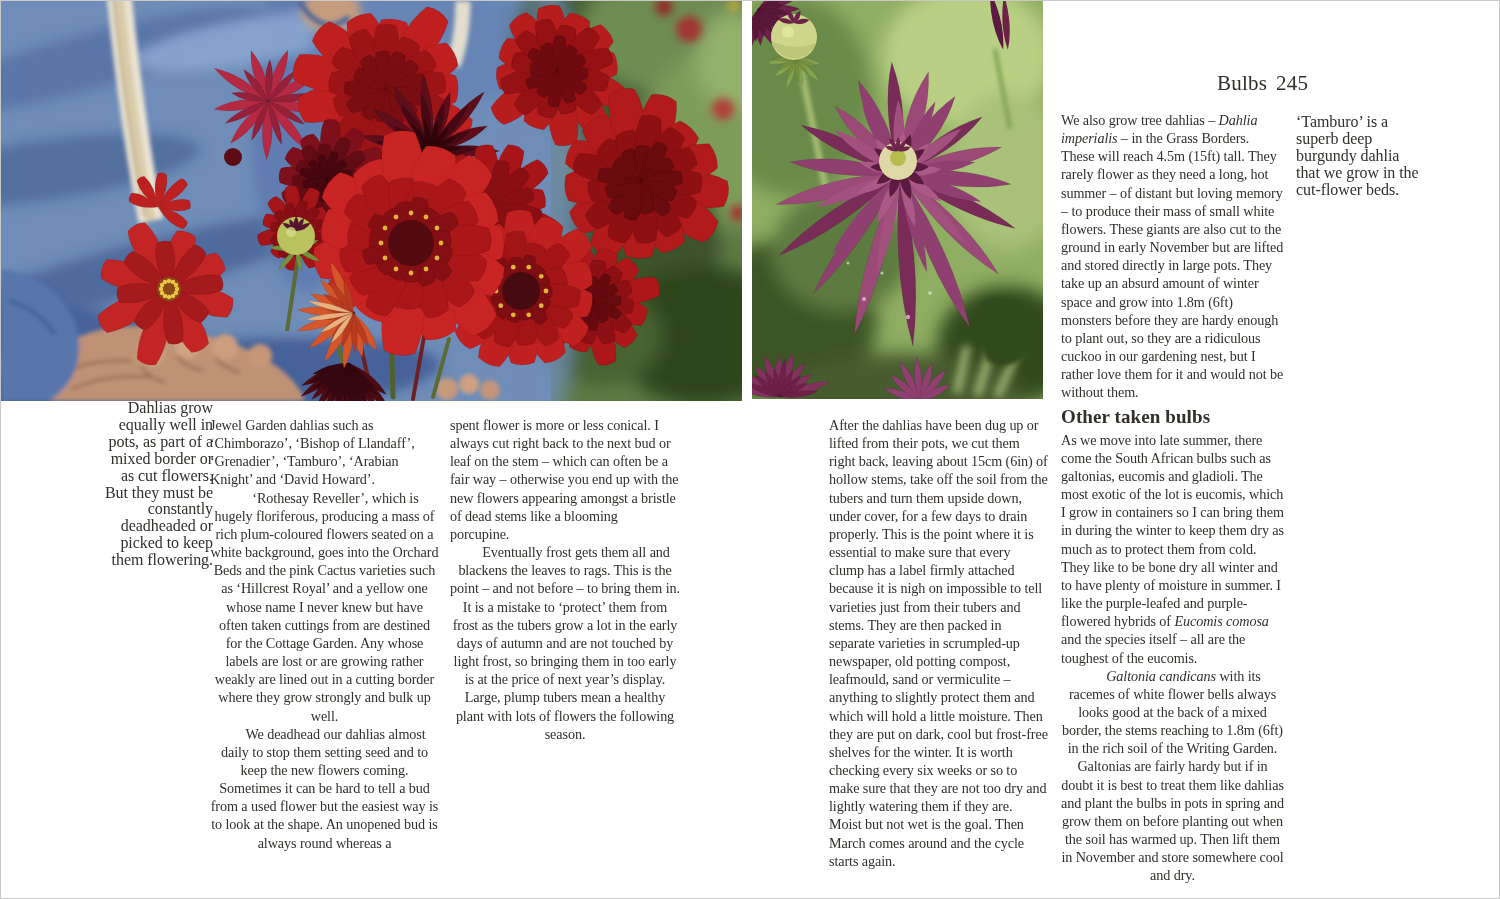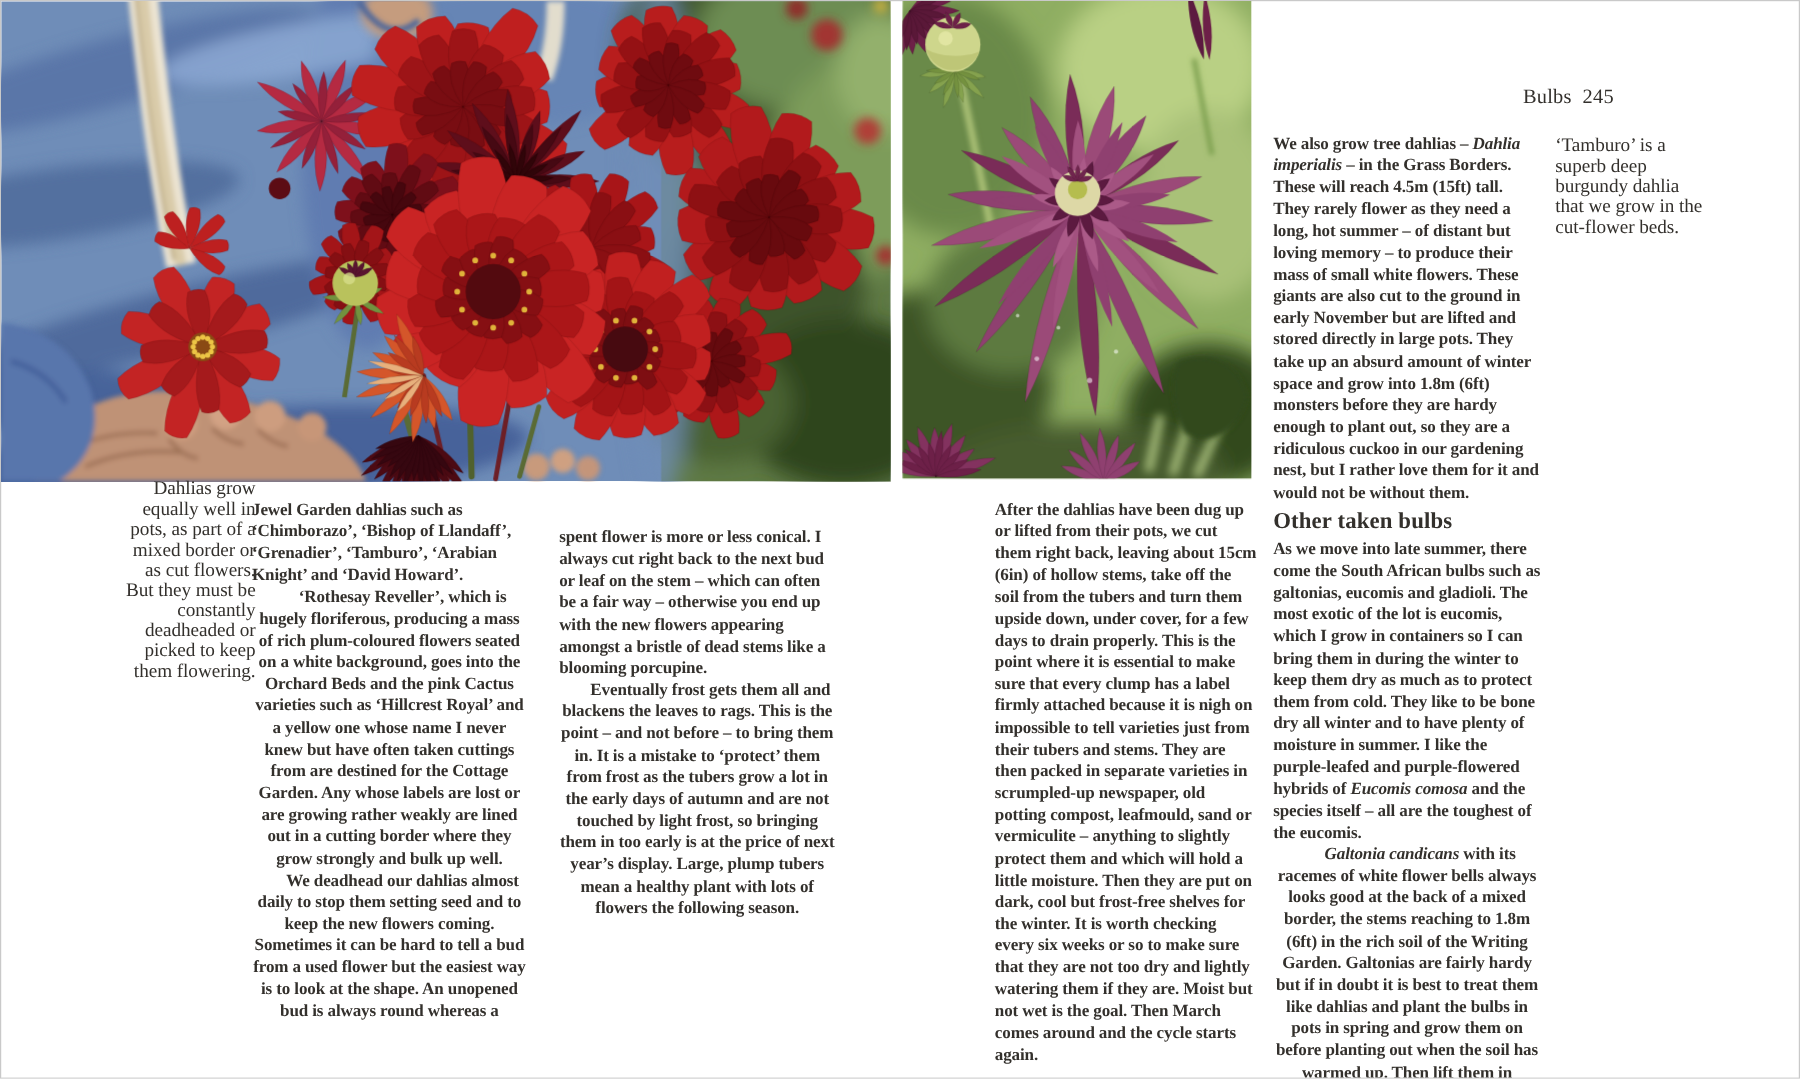--- a/index.html
+++ b/index.html
@@ -3,32 +3,32 @@
 <meta charset="utf-8">
 <style>
   html,body{margin:0;padding:0;background:#ffffff;}
   body{font-family:"Liberation Serif","DejaVu Serif",serif;}
   .page{position:relative;width:1500px;height:899px;background:#ffffff;
         border:1px solid #c9c9c9;box-sizing:border-box;overflow:hidden;color:#33302c;}
   .photo{position:absolute;overflow:hidden;}
   .photo svg{display:block;width:100%;height:100%;}
   #photoL{left:0;top:0;width:741px;height:400px;}
   #photoR{left:751px;top:0;width:291px;height:398px;}
-  .runhead{position:absolute;top:70px;left:1216px;width:180px;text-align:center;
-           font-size:17px;letter-spacing:.2px;}
+  .runhead{position:absolute;top:70px;left:1216px;width:180px;text-align:left;
+           font-size:21px;letter-spacing:.2px;}
   .runhead .num{margin-left:9px;}
   .caption{position:absolute;font-size:16px;line-height:16.9px;letter-spacing:-.05px;}
   #capL{left:96px;top:399px;width:116px;text-align:right;}
   #capR{left:1295px;top:113px;width:124px;text-align:left;}
   .col{position:absolute;top:415px;font-size:14.2px;line-height:18.15px;
        letter-spacing:-.1px;text-align:left;}
-  .col p{margin:0;font-weight:bold;}
+  .col p{margin:0;}
   .col p.ind{text-indent:1.55em;text-align:center;}
   #col1{left:209px;width:229px;}
-  #col2{left:465px;width:230px;margin-top:23px;}
+  #col2{left:449px;width:230px;}
   #col3{left:828px;width:219px;}
   #col4{left:1060px;top:110px;width:223px;}
   #col4 h2{font-size:19px;font-weight:bold;margin:6px 0 5px 0;letter-spacing:.1px;}
   em{font-style:italic;}
 </style>
 </head>
 <body>
 
 <div class="page">
 

